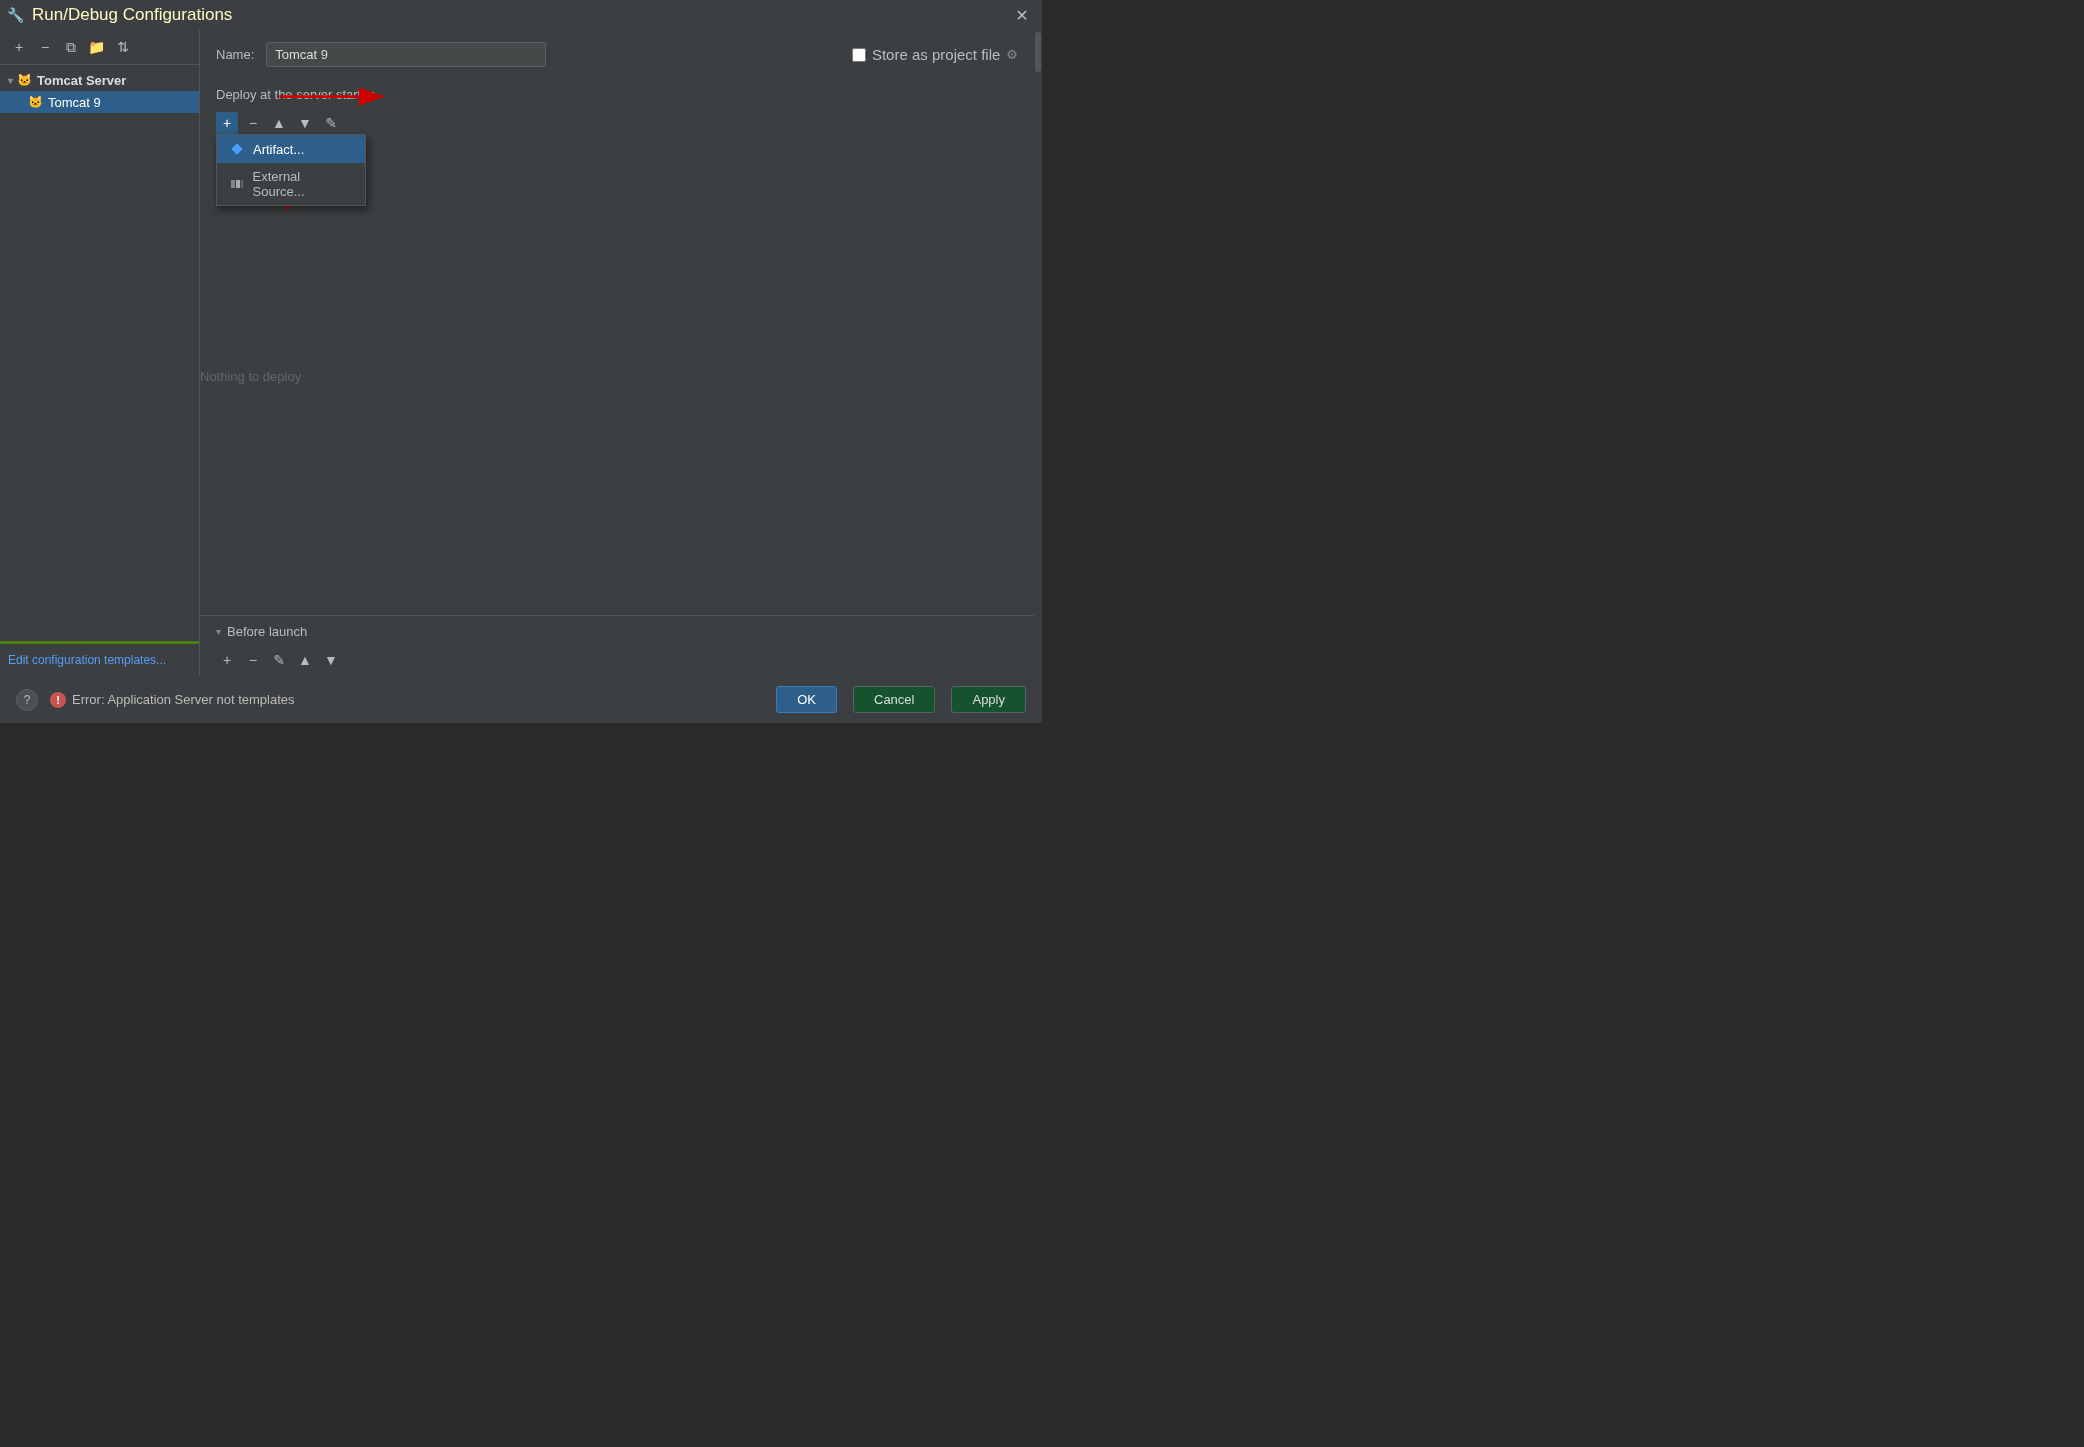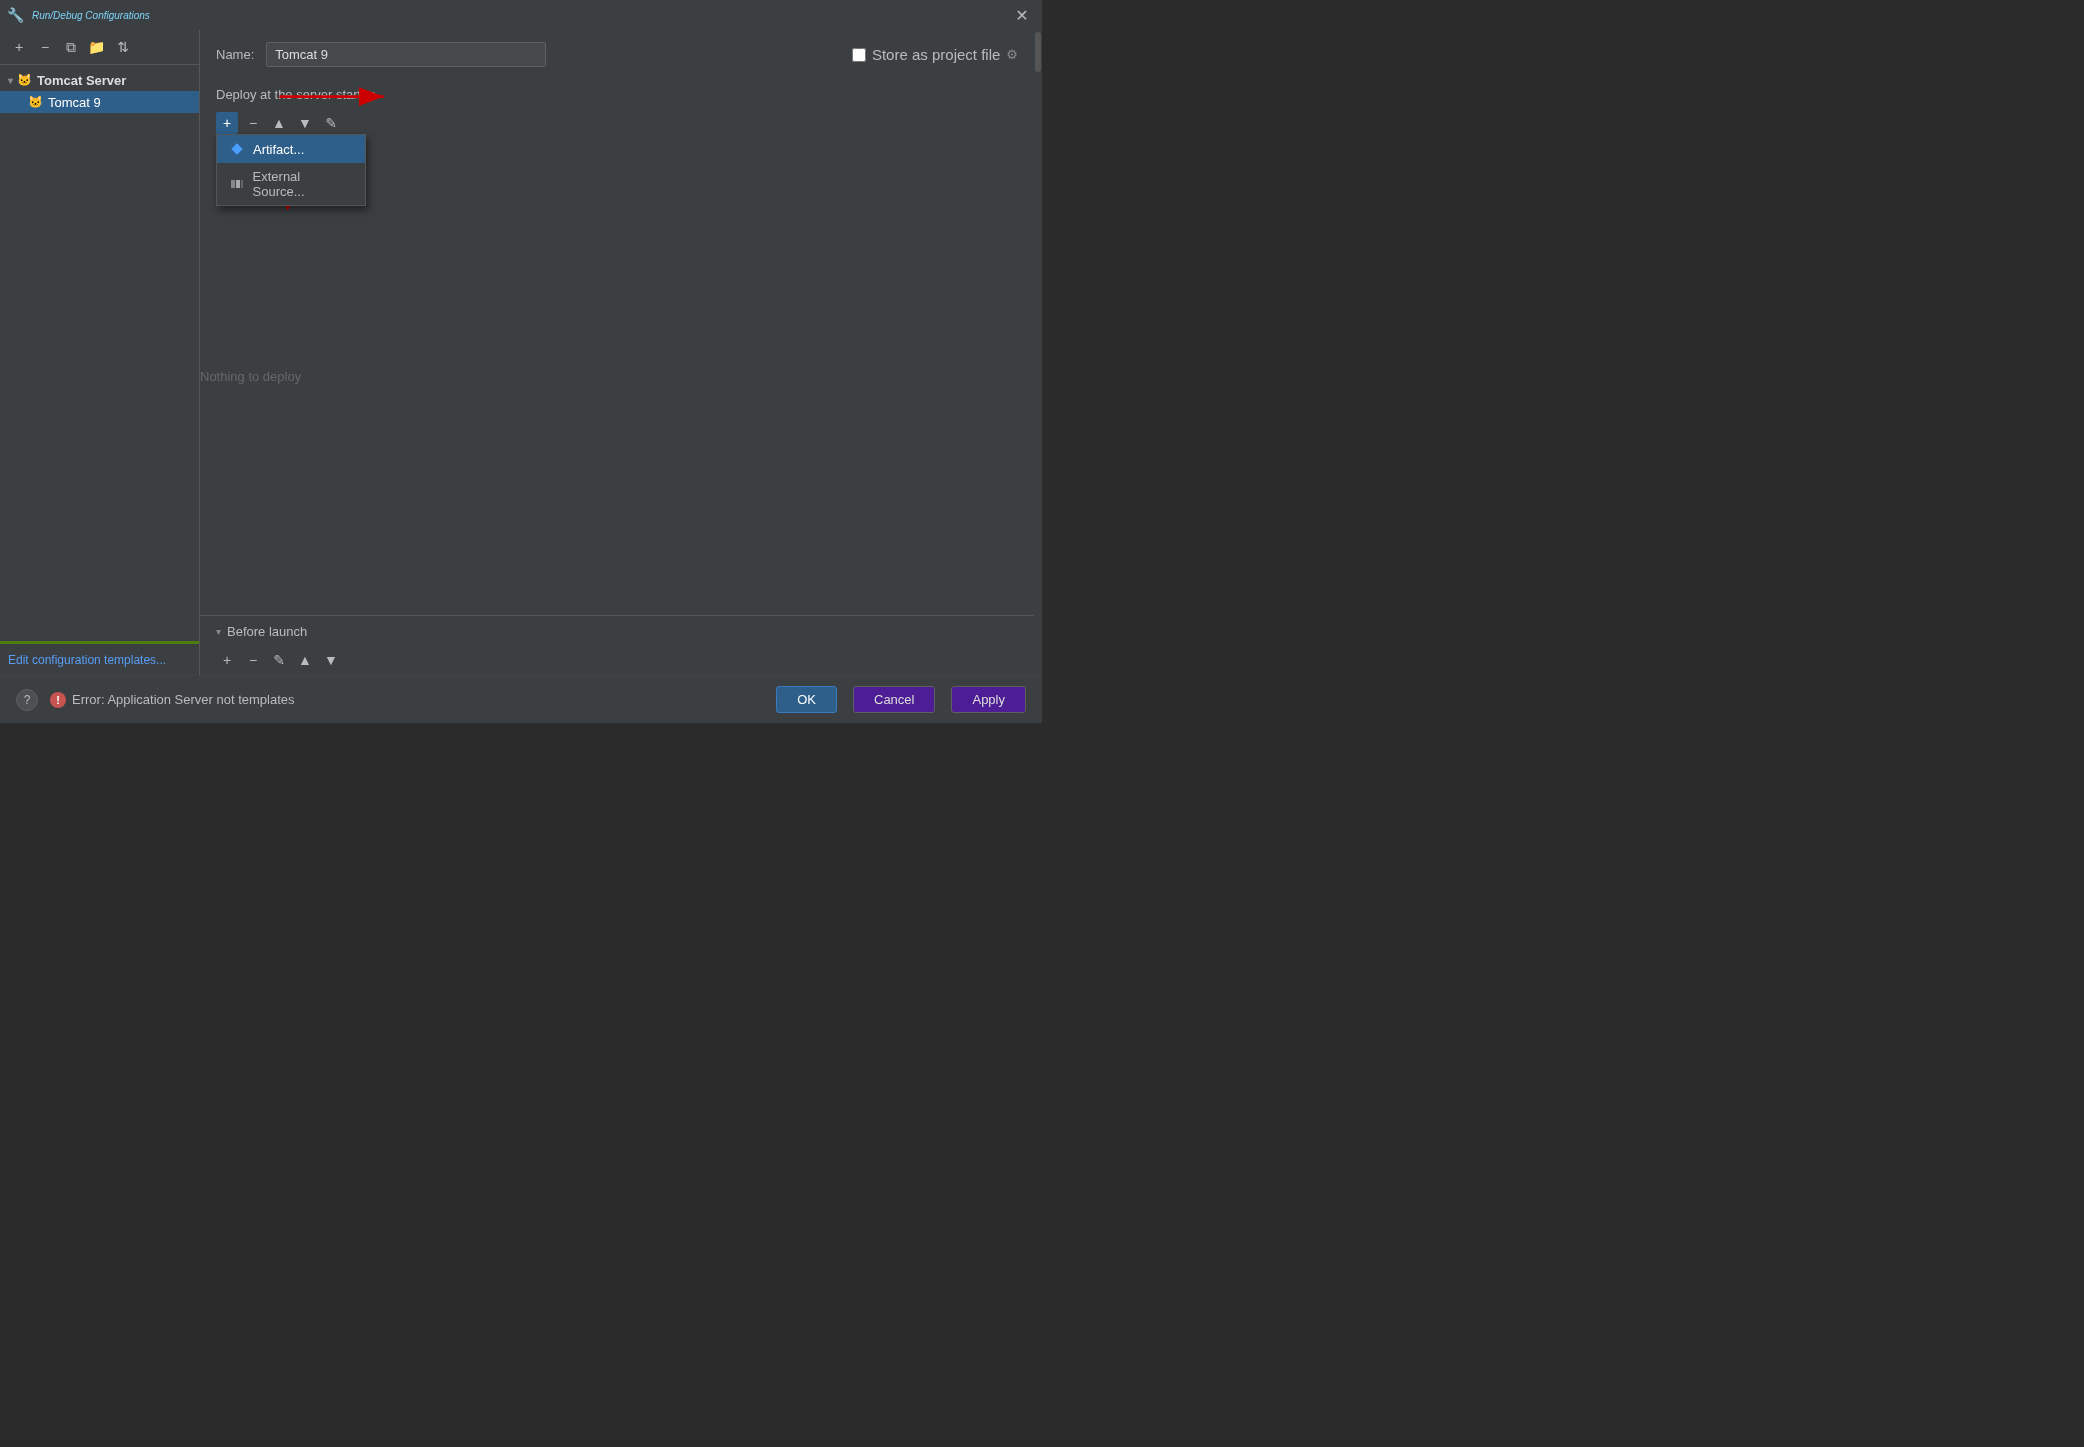--- a/index.html
+++ b/index.html
@@ -29,23 +29,22 @@
     }
     .title-bar-icon {
       width: 16px;
       height: 16px;
       display: flex;
       align-items: center;
       justify-content: center;
       font-size: 14px;
     }
     .title-bar-text {
-      color: #7dd3fc;
-      font-size: 10px;
-      font-style: italic;
+      color: #fef9c3;
+      font-size: 17px;
     }
     .close-btn {
       background: none;
       border: none;
       color: #bbbbbb;
       font-size: 16px;
       cursor: pointer;
       width: 24px;
       height: 24px;
       display: flex;
@@ -344,21 +343,21 @@
     }
     .action-buttons {
       display: flex;
       gap: 16px;
       align-items: flex-end;
     }
     .action-btn {
       padding: 5px 20px;
       border: 1px solid #5c6060;
       border-radius: 3px;
-      background: #4c1d95;
+      background: #14532d;
       color: #dddddd;
       font-size: 13px;
       cursor: pointer;
     }
     .action-btn.primary {
       background: #2d5f8a;
       border-color: #3a7abf;
       color: #ffffff;
     }
     .help-btn {

